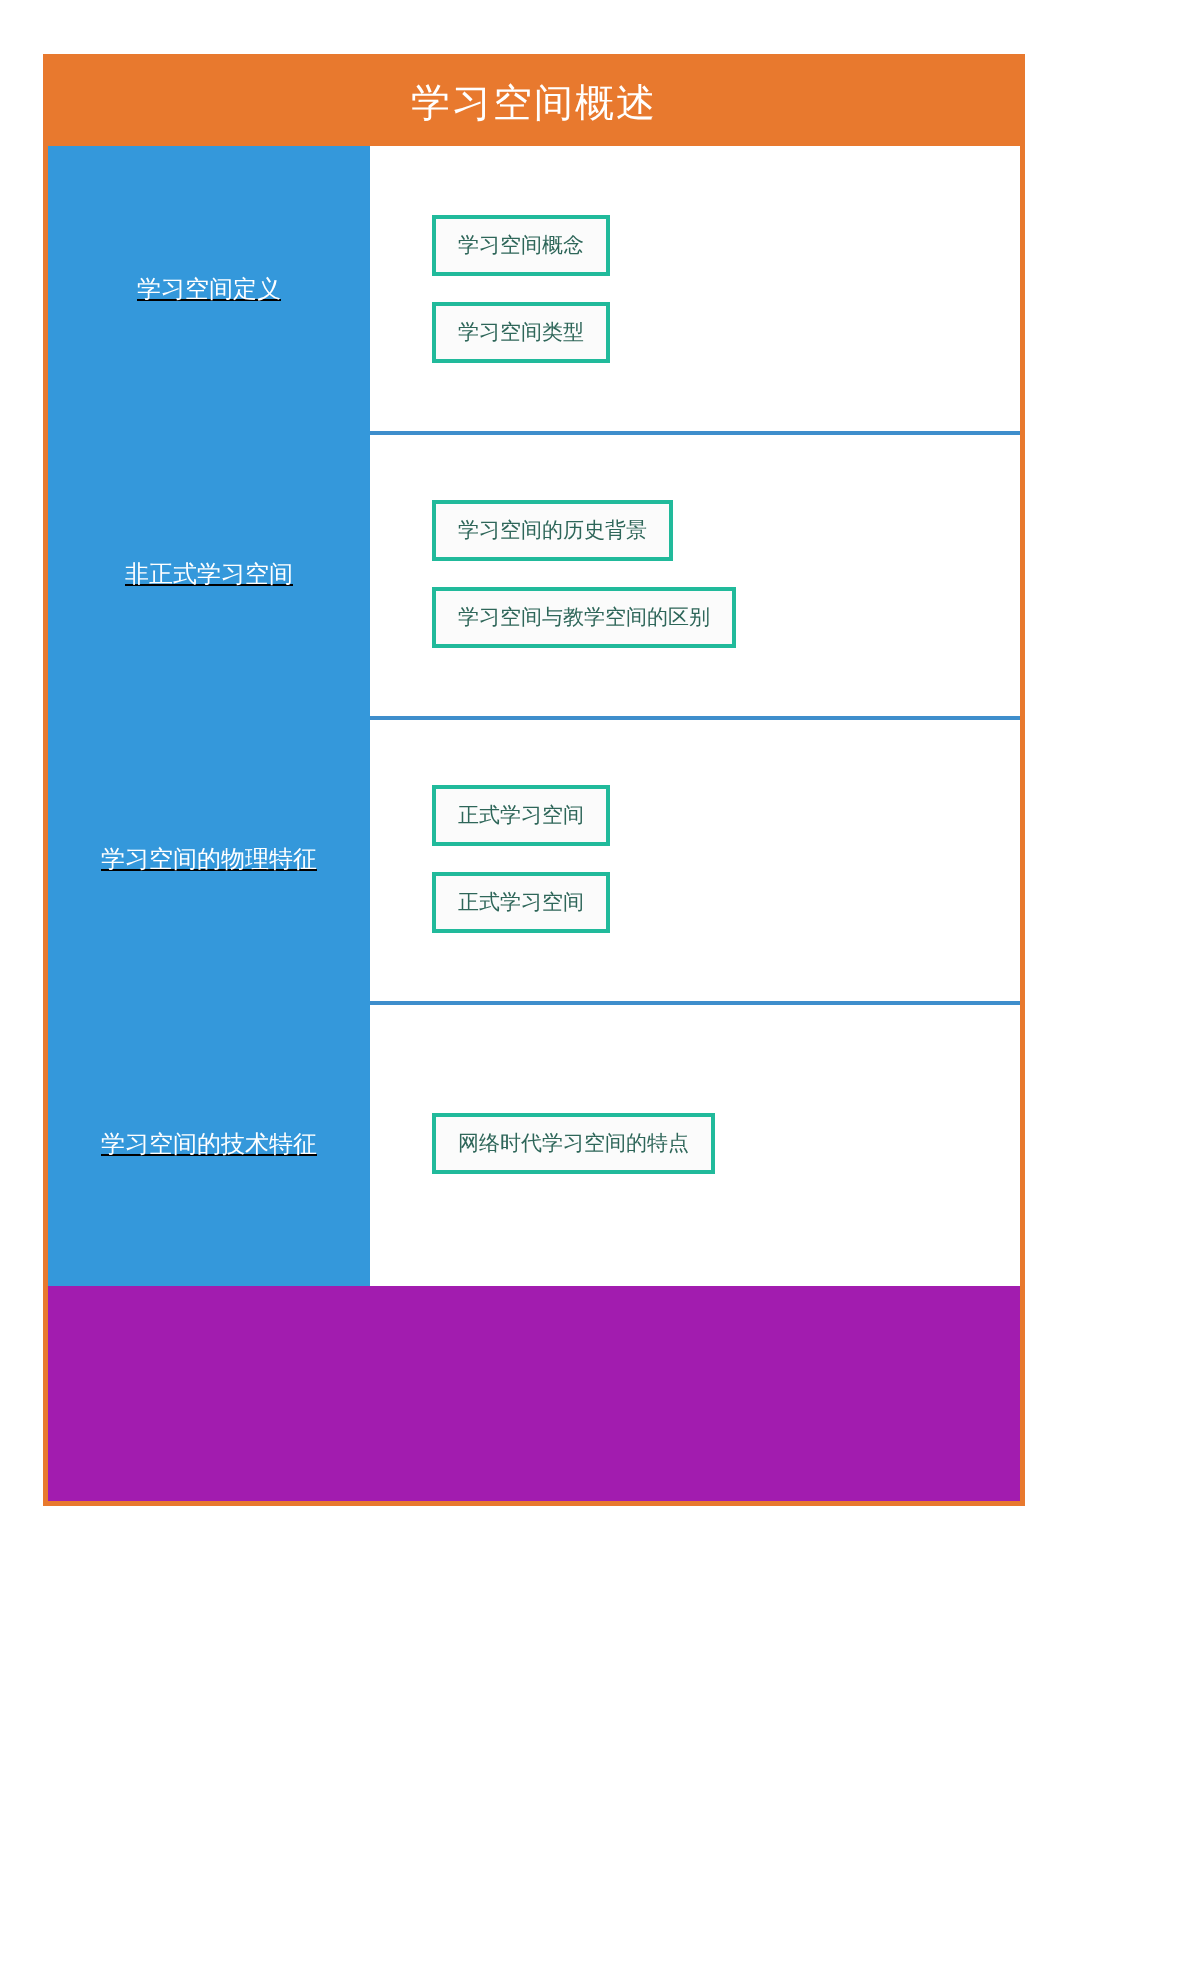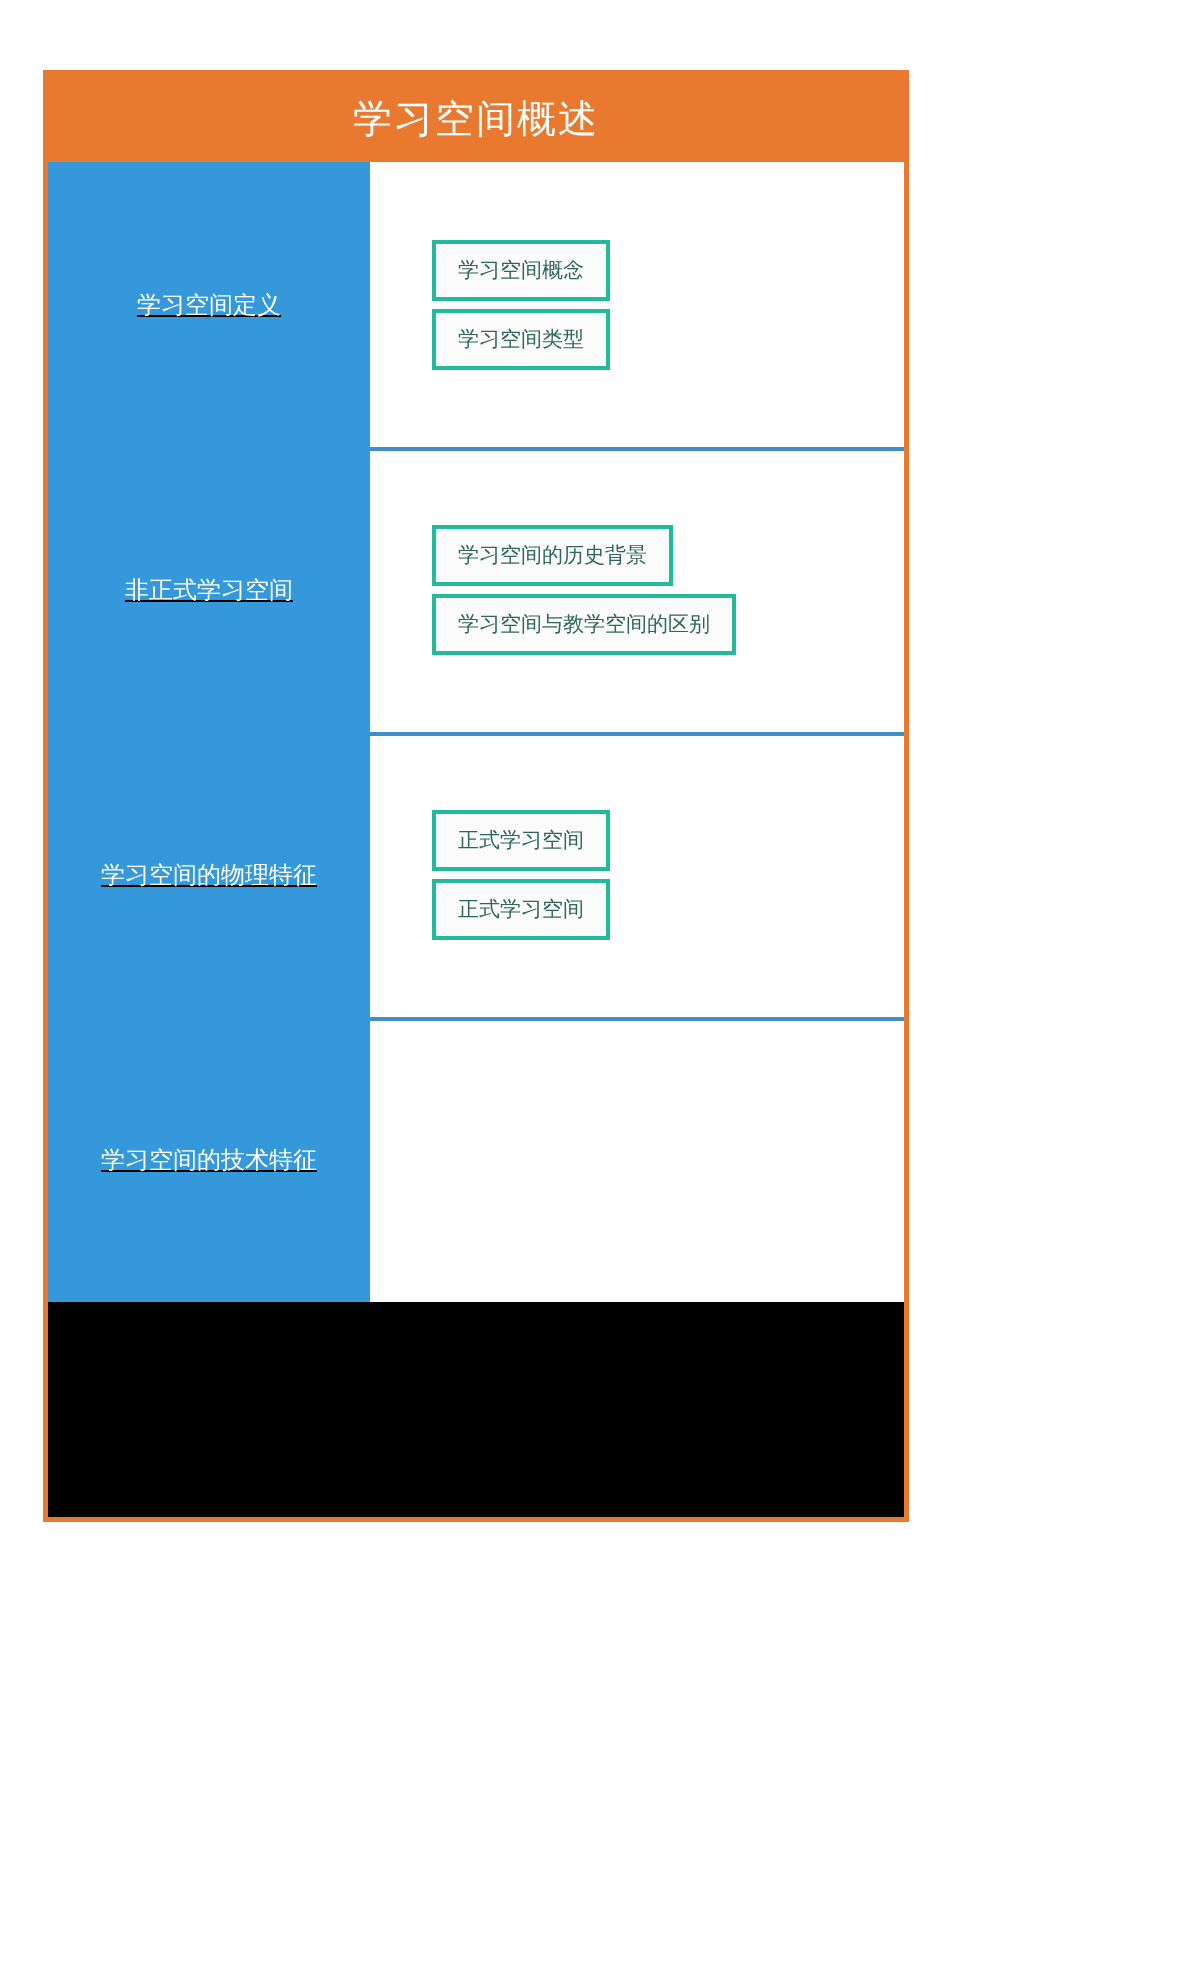--- a/index.html
+++ b/index.html
@@ -12,26 +12,26 @@
     width: 1200px;
     height: 1985px;
     font-family: "Liberation Sans", "DejaVu Sans", sans-serif;
     -webkit-font-smoothing: antialiased;
   }
 
   
   #diagram-root {
     position: absolute;
     left: 43px;
-    top: 70px;
-    width: 866px;
+    top: 54px;
+    width: 982px;
     height: 1452px;
     box-sizing: border-box;
     border: 5px solid #E8792E;
-    background: #000000;
+    background: #a21caf;
   }
 
   
   .title-banner {
     position: absolute;
     left: 0;
     top: 0;
     right: 0;
     height: 87px;
     background: #E8792E;
@@ -114,21 +114,21 @@
   }
 
   
   .topic-box {
     border: 4px solid #21BA9B;
     background: #FBFBFB;
     color: #2E6659;
     font-size: 21px;
     line-height: 1;
     padding: 15px 22px 17px 22px;
-    margin: 4px 0;
+    margin: 13px 0;
     white-space: nowrap;
     box-sizing: border-box;
   }
 </style>
 </head>
 <body>
 
 <div id="diagram-root">
 
   <div class="title-banner">
@@ -165,20 +165,21 @@
         <div class="topic-box">正式学习空间</div>
         <div class="topic-box">正式学习空间</div>
       </div>
     </div>
 
     <div class="row r4">
       <div class="row-label">
         <span class="row-label-text">学习空间的技术特征</span>
       </div>
       <div class="row-content">
+        <div class="topic-box">网络时代学习空间的特点</div>
       </div>
     </div>
 
     <div class="row r5">
     </div>
 
   </div>
 </div>
 
 </body></html>

